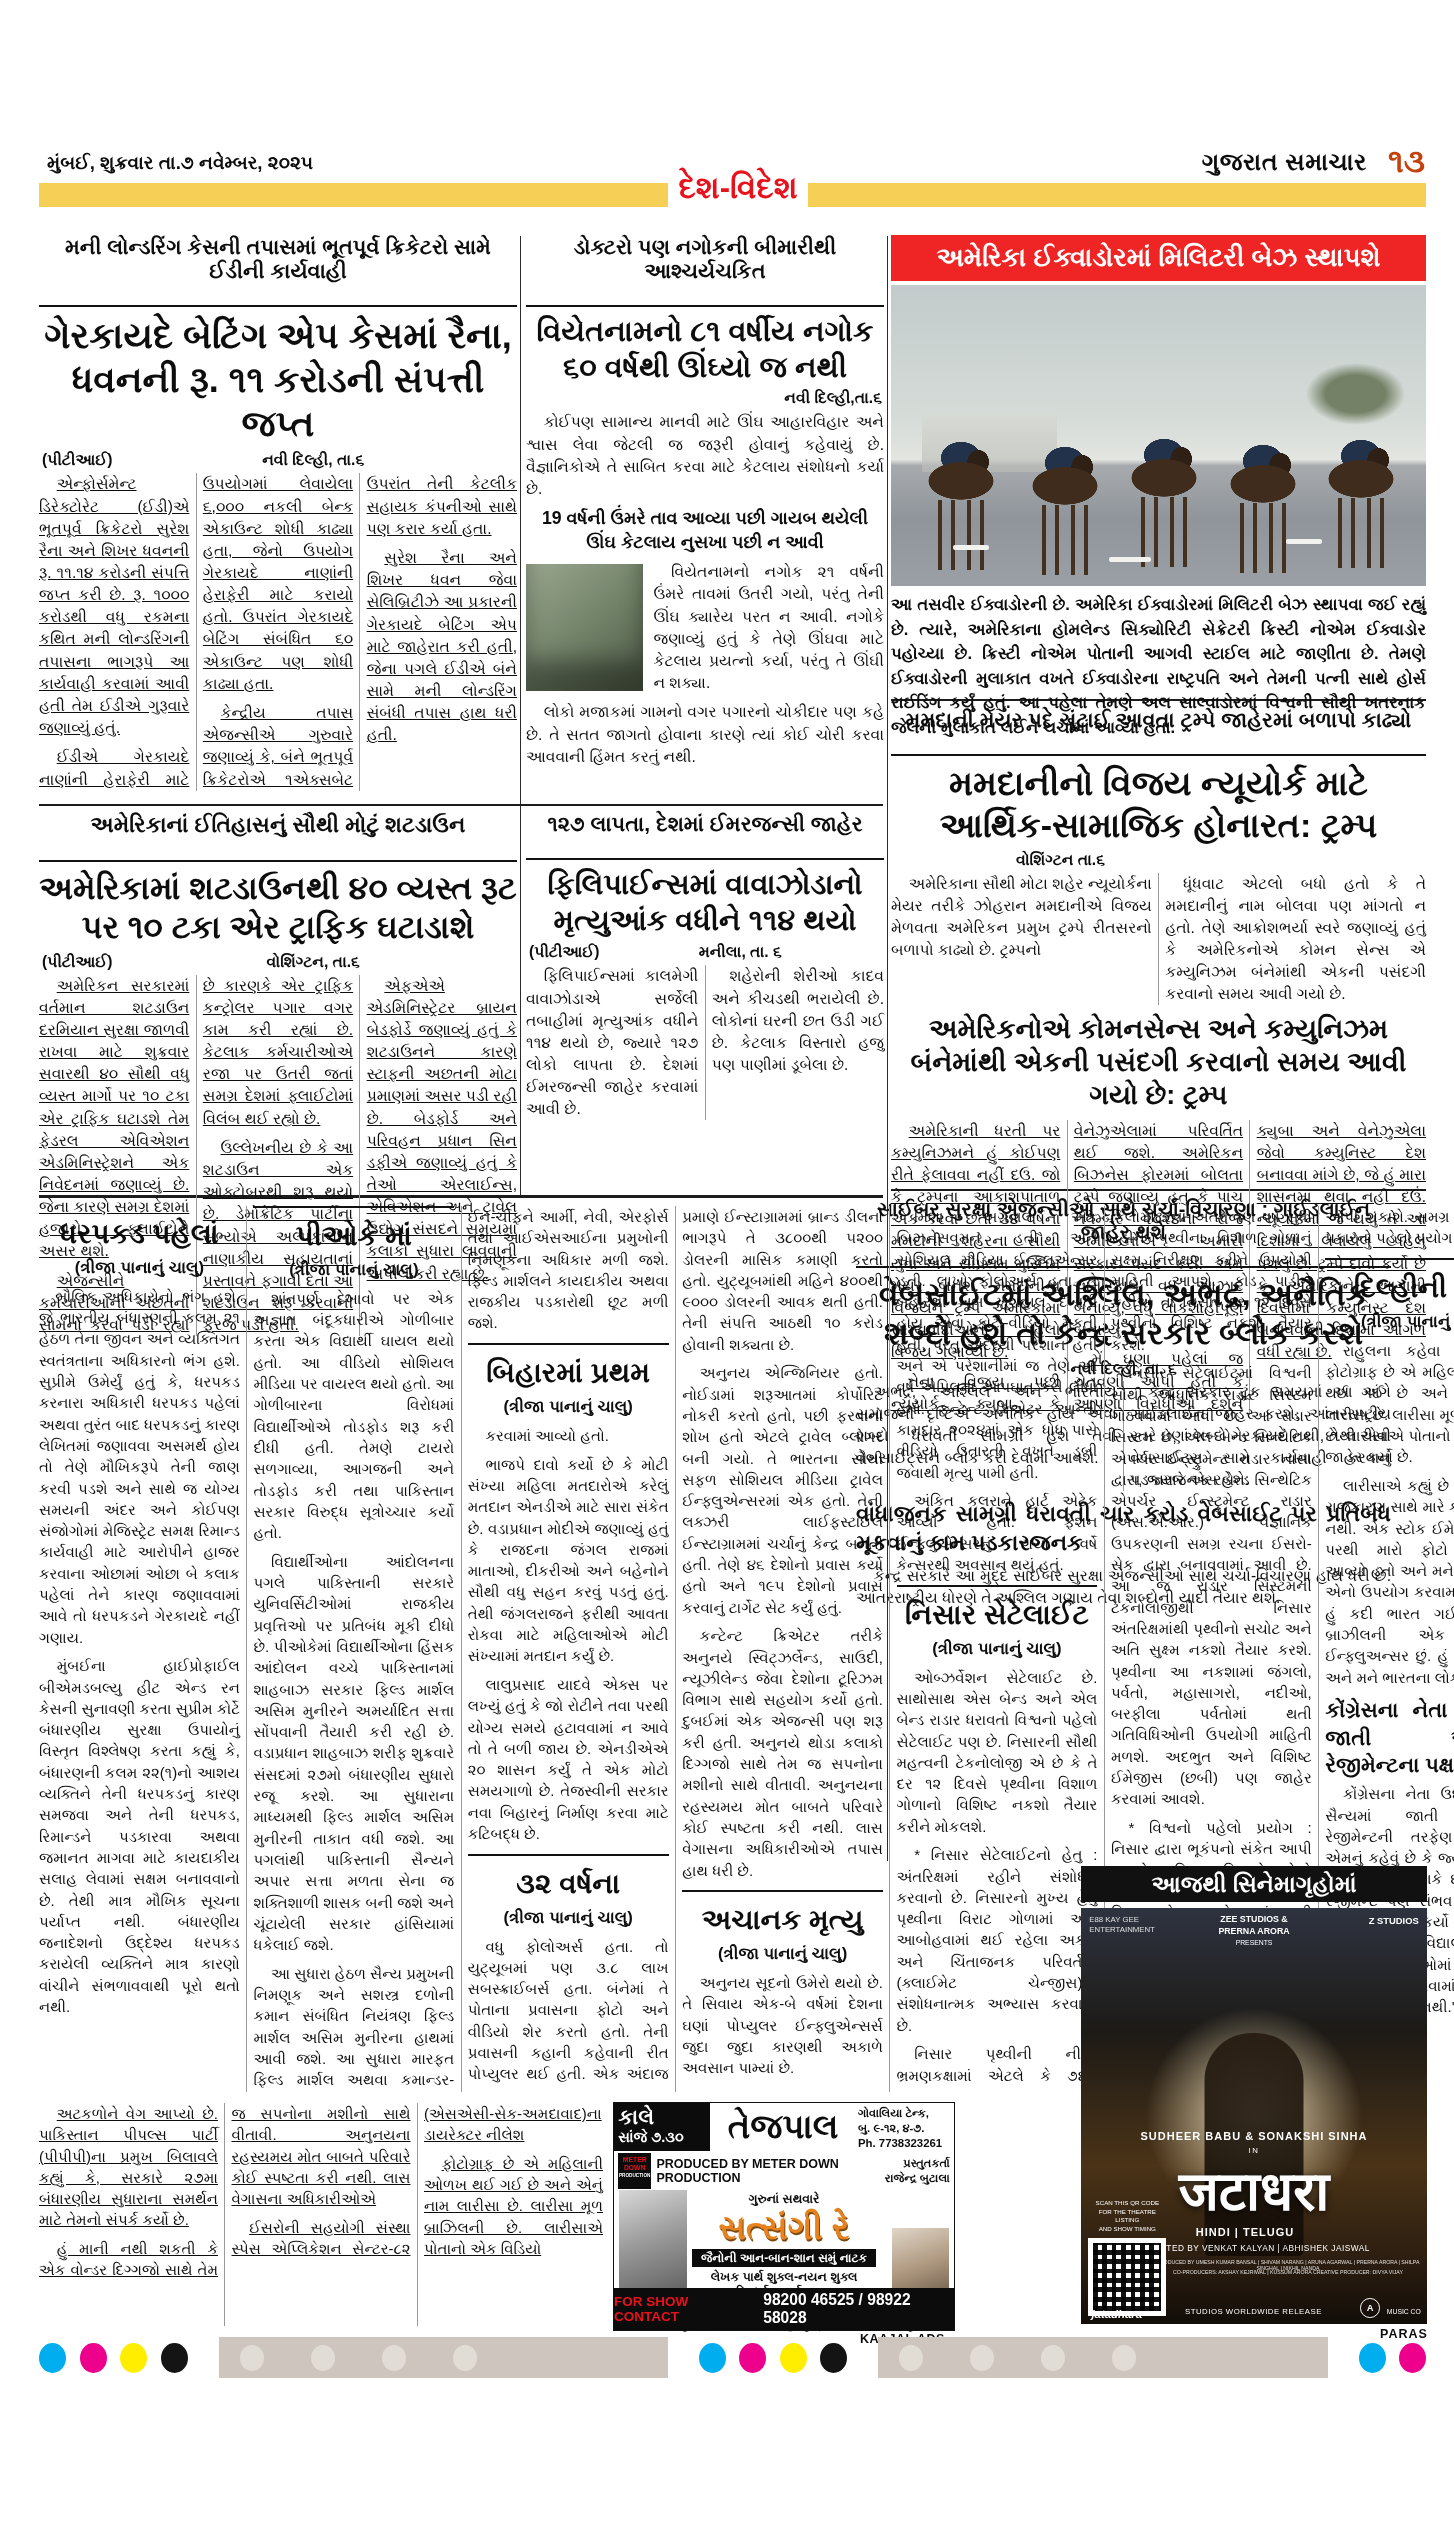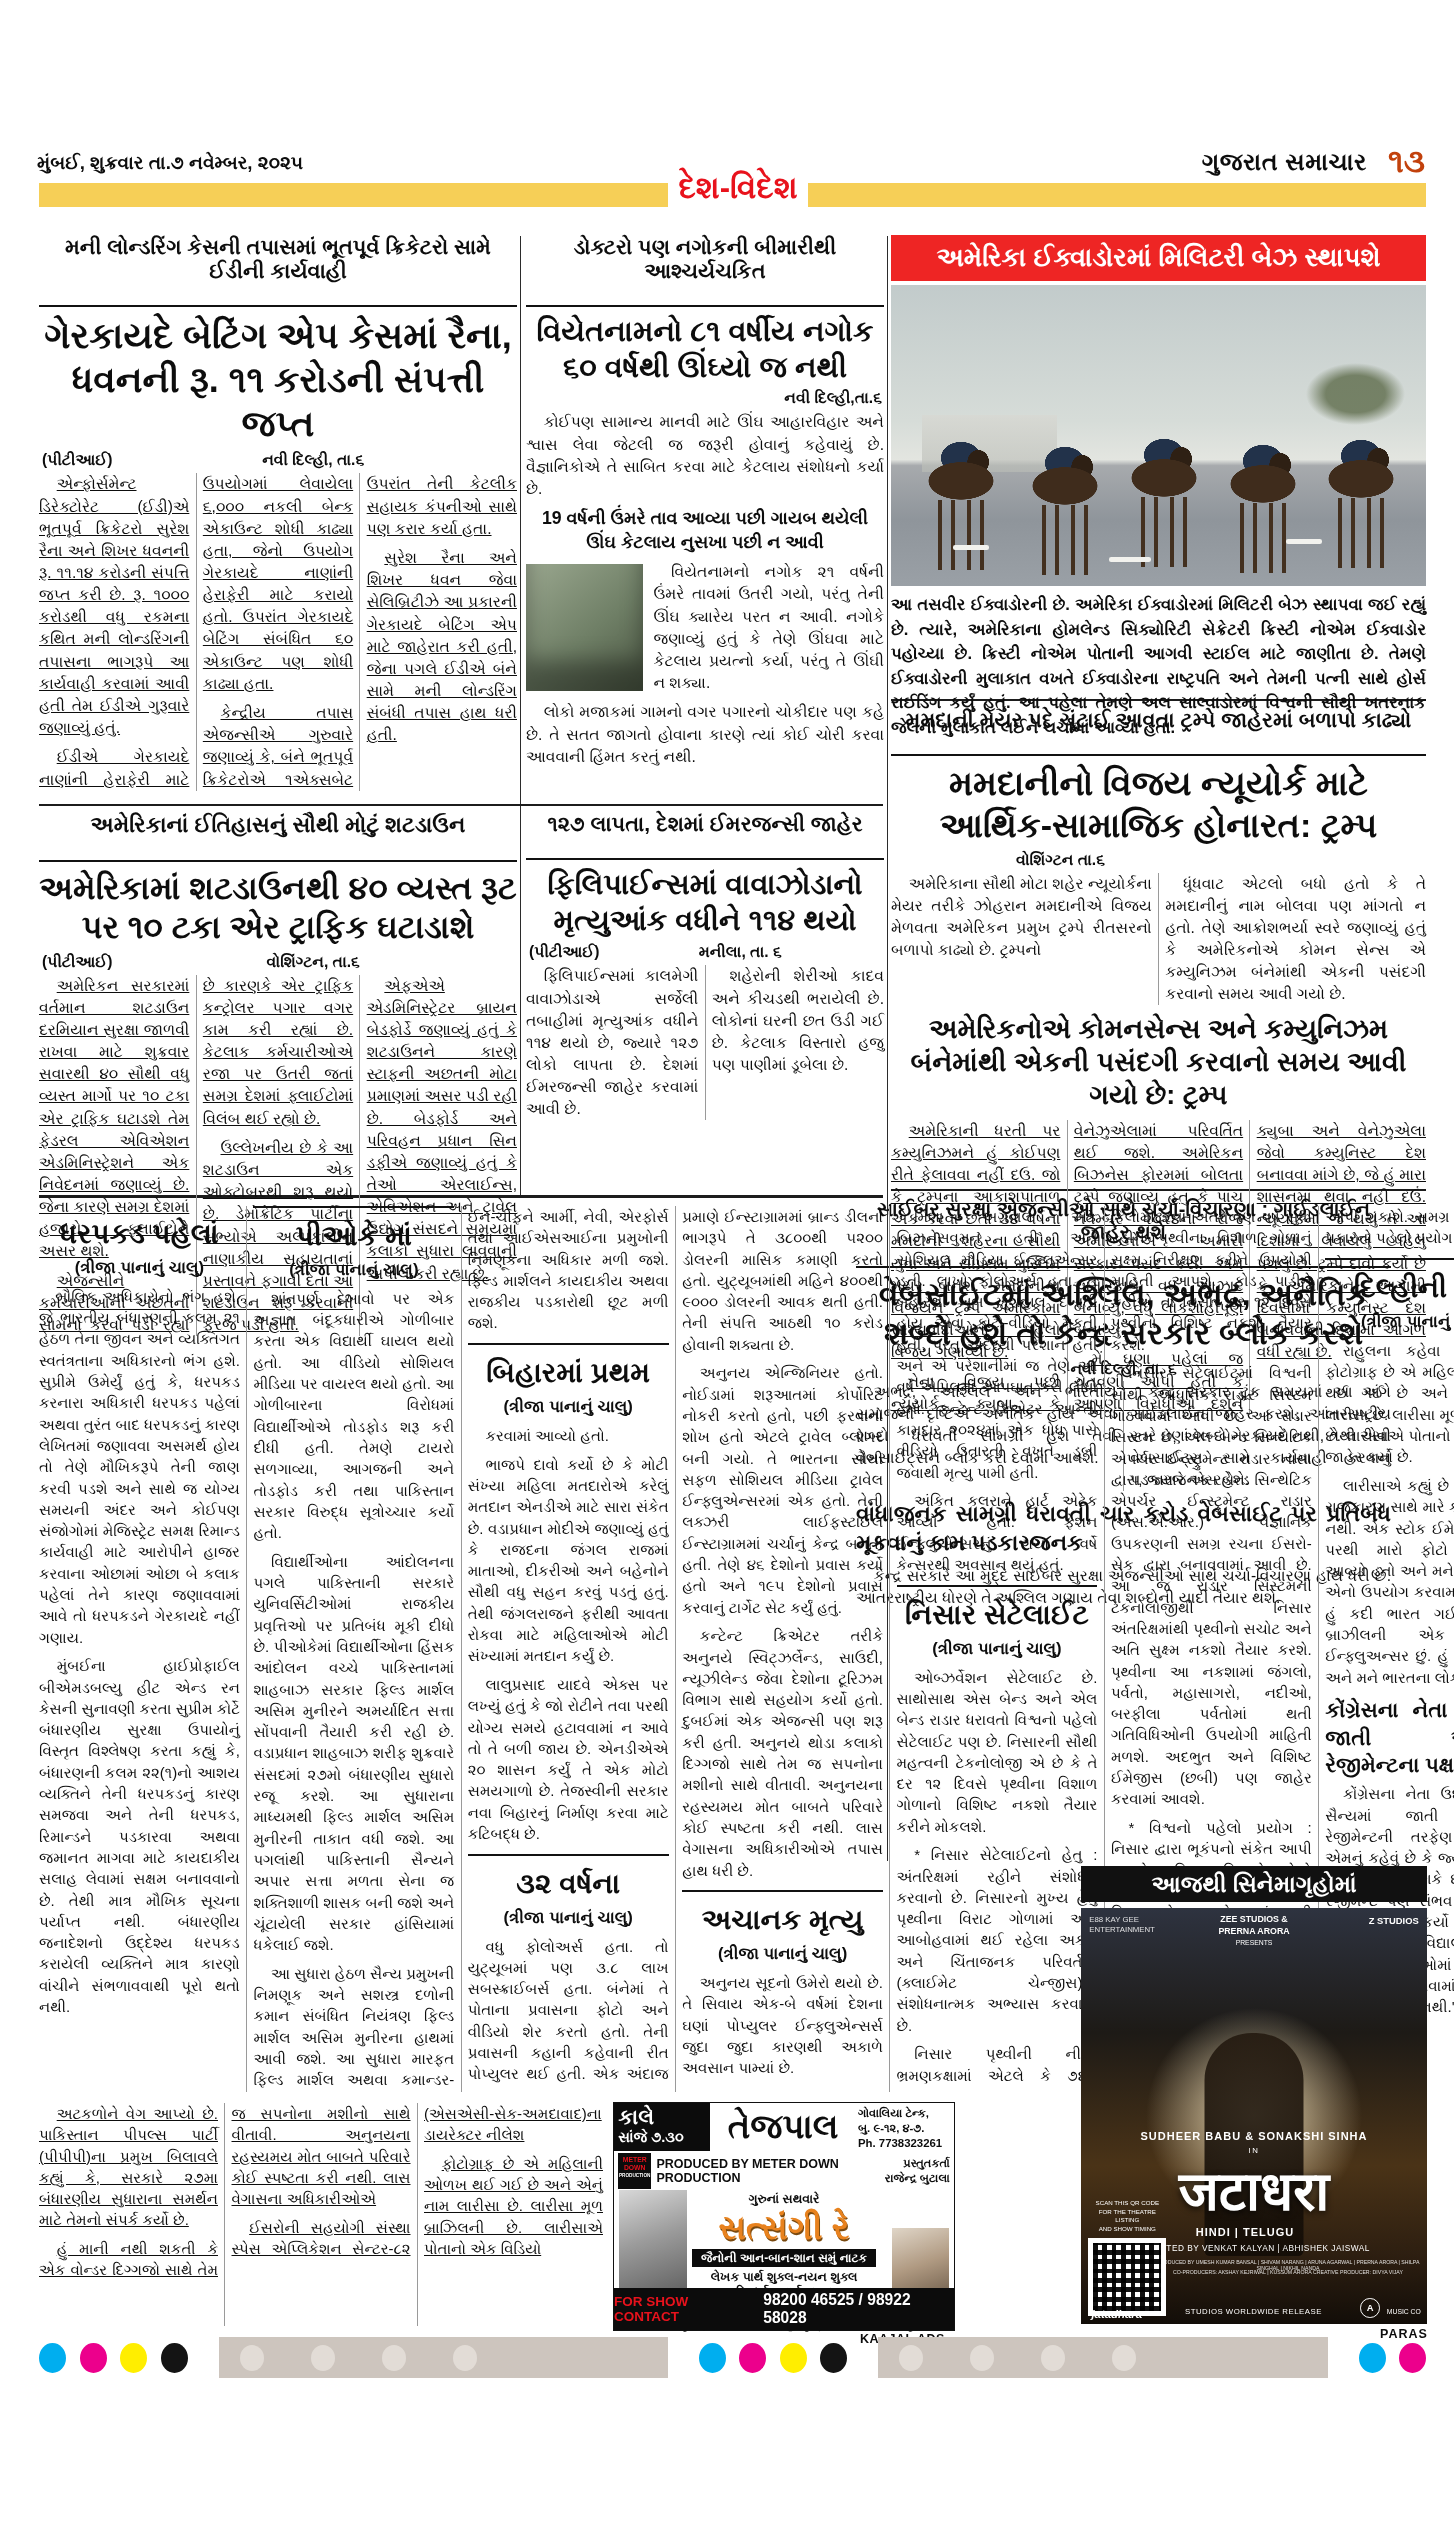--- a/index.html
+++ b/index.html
@@ -38,21 +38,21 @@
   .qr{width:68px;height:68px;background:
       repeating-linear-gradient(0deg,rgba(0,0,0,.92) 0 4.7px,transparent 4.7px 9.4px),
       repeating-linear-gradient(90deg,#111 0 4.7px,#fff 4.7px 9.4px);
       border:5.2px solid #fff;}
 </style>
 </head>
 <body>
 
 <div id="paper">
 
-  <div class="abs" style="left:37px;top:152px;font-size:18.7px;font-weight:800;">મુંબઈ, શુક્રવાર તા.૭ નવેમ્બર, ૨૦૨૫</div>
+  <div class="abs" style="left:47px;top:152px;font-size:18.7px;font-weight:800;">મુંબઈ, શુક્રવાર તા.૭ નવેમ્બર, ૨૦૨૫</div>
   <div class="abs" style="right:88px;top:148px;font-size:24px;font-weight:800;letter-spacing:0.5px;">ગુજરાત સમાચાર</div>
   <div class="abs" style="right:30px;top:143px;font-size:32px;font-weight:800;color:#c2410c;">૧૩</div>
   <div class="abs" style="left:39px;top:183px;width:629px;height:24px;background:#f6cf57;"></div>
   <div class="abs" style="left:808px;top:183px;width:618px;height:24px;background:#f6cf57;"></div>
   <div class="abs" style="left:668px;top:159px;width:140px;height:57px;background:#fff;display:flex;align-items:center;justify-content:center;font-size:31px;font-weight:800;color:#e8121c;">દેશ-વિદેશ</div>
 
   <div class="abs vrule" style="left:520px;top:236px;height:959px;"></div>
   <div class="abs vrule" style="left:887px;top:236px;height:1625px;"></div>
   <div class="abs hrule" style="left:39px;top:804px;width:844px;"></div>
   <div class="abs hrule" style="left:891px;top:699px;width:535px;"></div>

